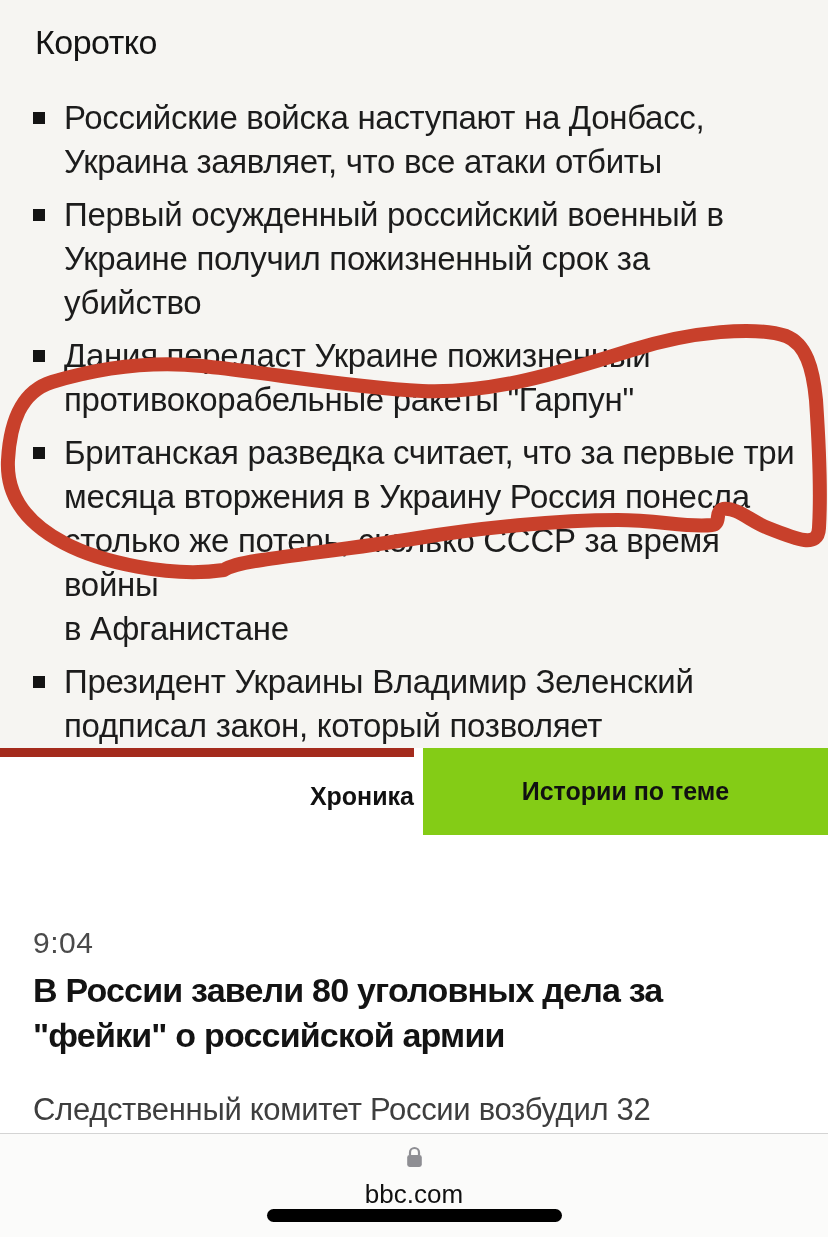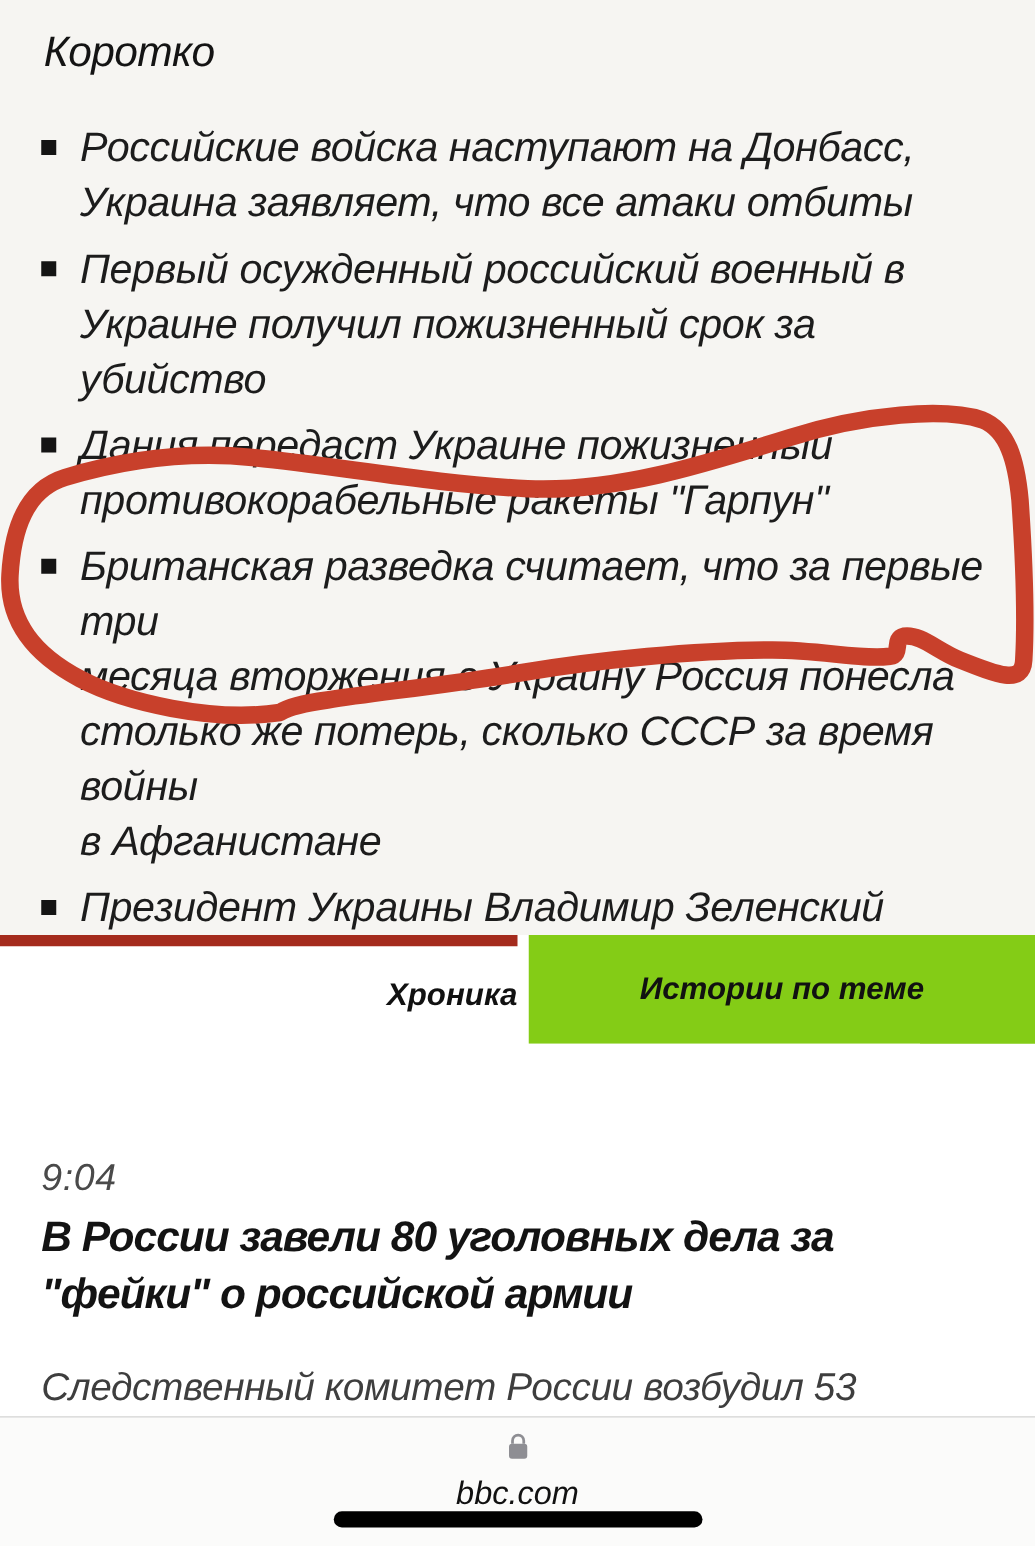--- a/index.html
+++ b/index.html
@@ -1,20 +1,19 @@
 <!DOCTYPE html>
 <html><head>
 <meta charset="utf-8">
 <style>
   html,body{margin:0;padding:0;background:#fff;}
   .screen{
     position:relative;width:828px;height:1237px;overflow:hidden;
     font-family:"Liberation Sans","DejaVu Sans",sans-serif;
     background:#ffffff;
-    font-style:italic;
   }
   
   .top-section{position:absolute;left:0;top:0;width:828px;height:748px;background:#f6f5f2;}
   .briefly-title{
     position:absolute;left:35px;top:22px;margin:0;
     font-size:34px;font-weight:400;color:#141414;letter-spacing:-.5px;line-height:40px;
   }
   .bullet-list{position:absolute;left:33px;top:96px;width:762px;margin:0;padding:0;list-style:none;}
   .bullet-list li{
     position:relative;padding-left:31px;margin:0 0 9px 0;
@@ -111,21 +110,21 @@
     </div>
     <div class="tab tab-inactive">
       <span>Истории по теме</span>
     </div>
   </nav>
 
   <section class="bottom-section">
     <div class="post-time">9:04</div>
     <h2 class="post-headline">В России завели 80 уголовных дела за
 "фейки" о российской армии</h2>
-    <div class="post-body">Следственный комитет России возбудил 53</div>
+    <div class="post-body">Следственный комитет России возбудил 32</div>
   </section>
 
   <footer class="browser-bar">
     <div class="address-button">
       <svg class="lock-icon" viewBox="0 0 17 22" aria-hidden="true">
         <path d="M4 9 V6.5 a4.5 4.5 0 0 1 9 0 V9" fill="none" stroke="#8e8e93" stroke-width="2.2"></path>
         <rect x="1.2" y="9" width="14.6" height="12" rx="2.4" fill="#8e8e93"></rect>
       </svg>
       <span class="domain-text">bbc.com</span>
     </div>

